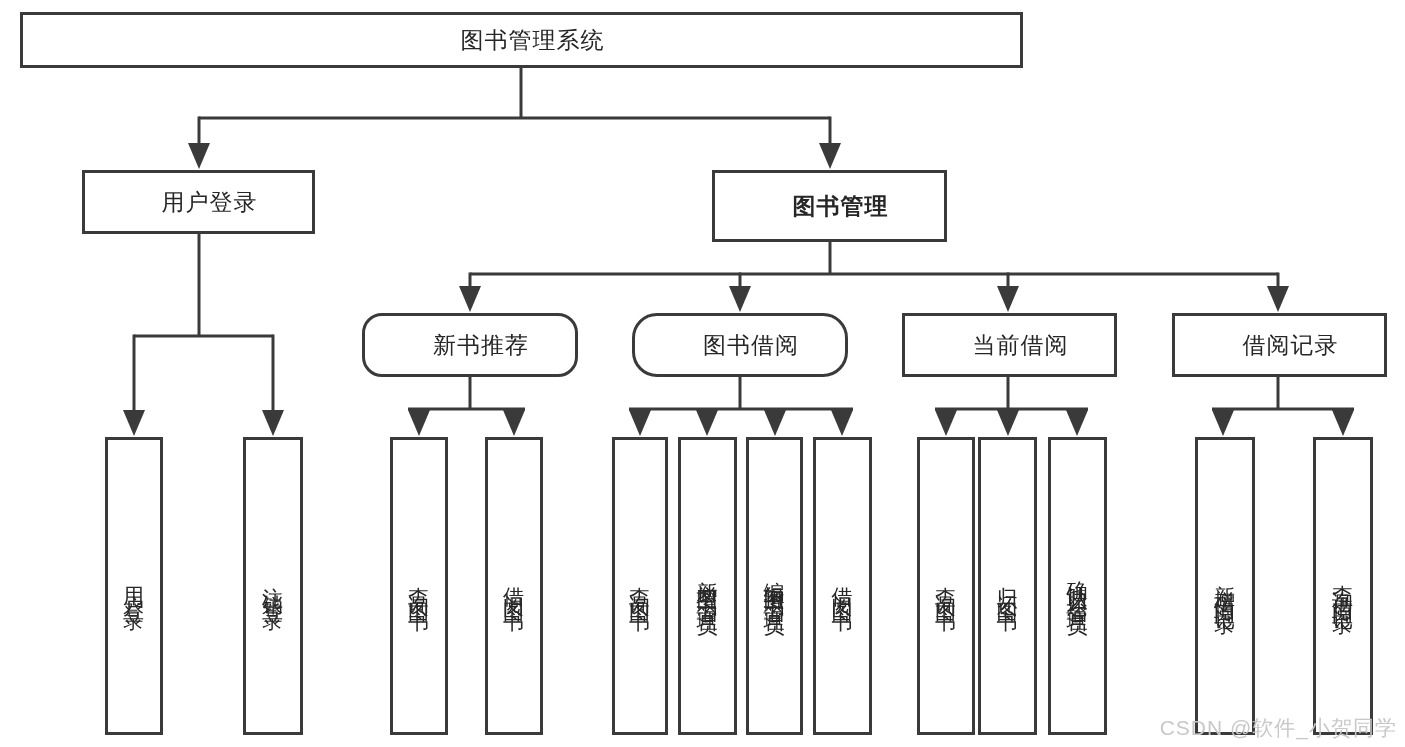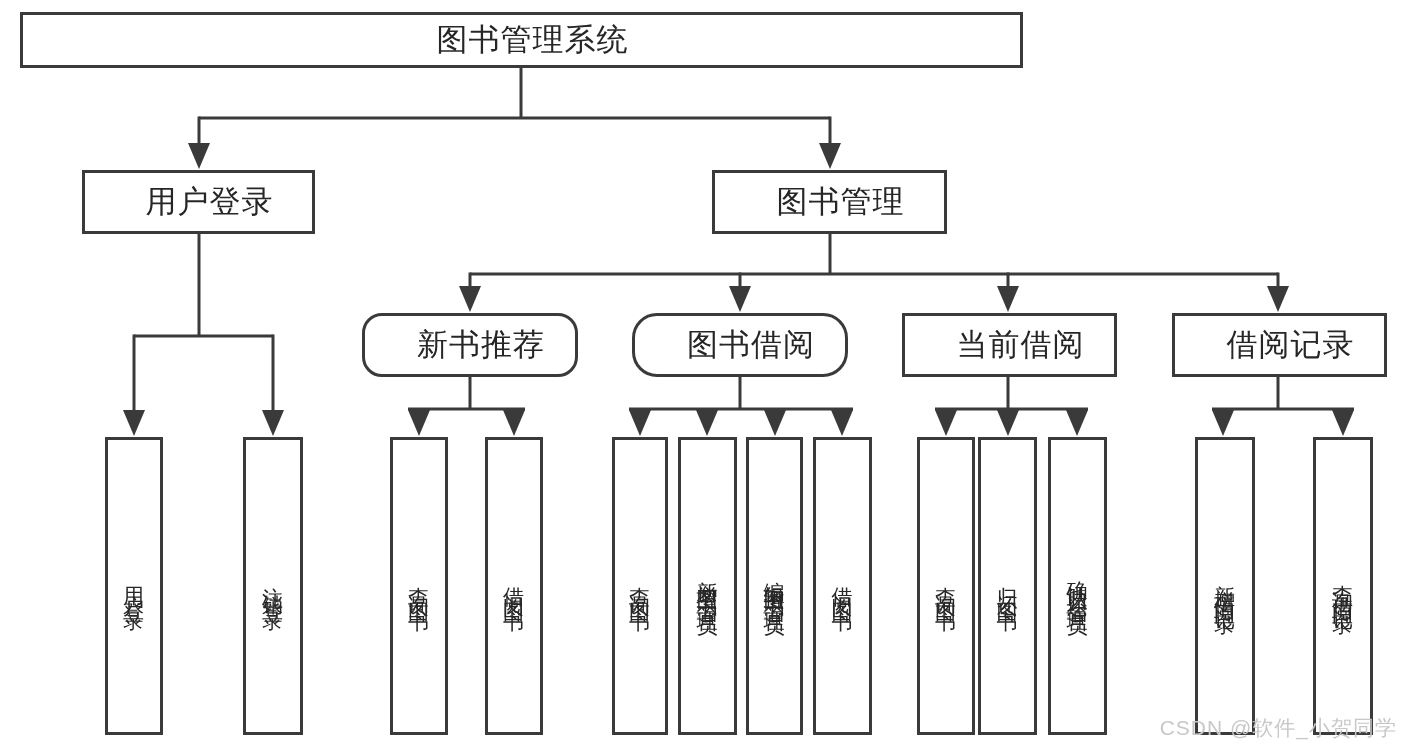--- a/index.html
+++ b/index.html
@@ -21,35 +21,35 @@
     position: absolute;
     box-sizing: border-box;
     border: 3px solid #3a3a3a;
     background: #ffffff;
     display: flex;
     align-items: center;
     justify-content: center;
     color: #262626;
     z-index: 2;
   }
-  .hnode { font-size: 31px; letter-spacing: 1px; padding-left: 22px; }
+  .hnode { font-size: 23px; letter-spacing: 1px; padding-left: 22px; }
   .vnode {
     font-size: 21px;
     writing-mode: vertical-rl;
     text-orientation: mixed;
     letter-spacing: 8px;
     line-height: 1;
     top: 437px;
     height: 298px;
   }
   
   .b-root    { left: 20px;  top: 12px;  width: 1003px; height: 56px; }
   
   .b-login   { left: 82px;  top: 170px; width: 233px;  height: 64px; }
-  .b-mgmt    { left: 712px; top: 170px; width: 235px;  height: 64px; }
+  .b-mgmt    { left: 712px; top: 170px; width: 235px;  height: 72px; font-weight: bold; }
   
   .b-newbook { left: 362px; top: 313px; width: 216px;  height: 64px; border-radius: 20px; }
   .b-borrow  { left: 632px; top: 313px; width: 216px;  height: 64px; border-radius: 25px; }
   .b-current { left: 902px; top: 313px; width: 215px;  height: 64px; }
   .b-records { left: 1172px;top: 313px; width: 215px;  height: 64px; }
   
   .lf1  { left: 105px;  width: 58px; }
   .lf2  { left: 243px;  width: 60px; }
   .lf3  { left: 390px;  width: 58px; }
   .lf4  { left: 485px;  width: 58px; }

